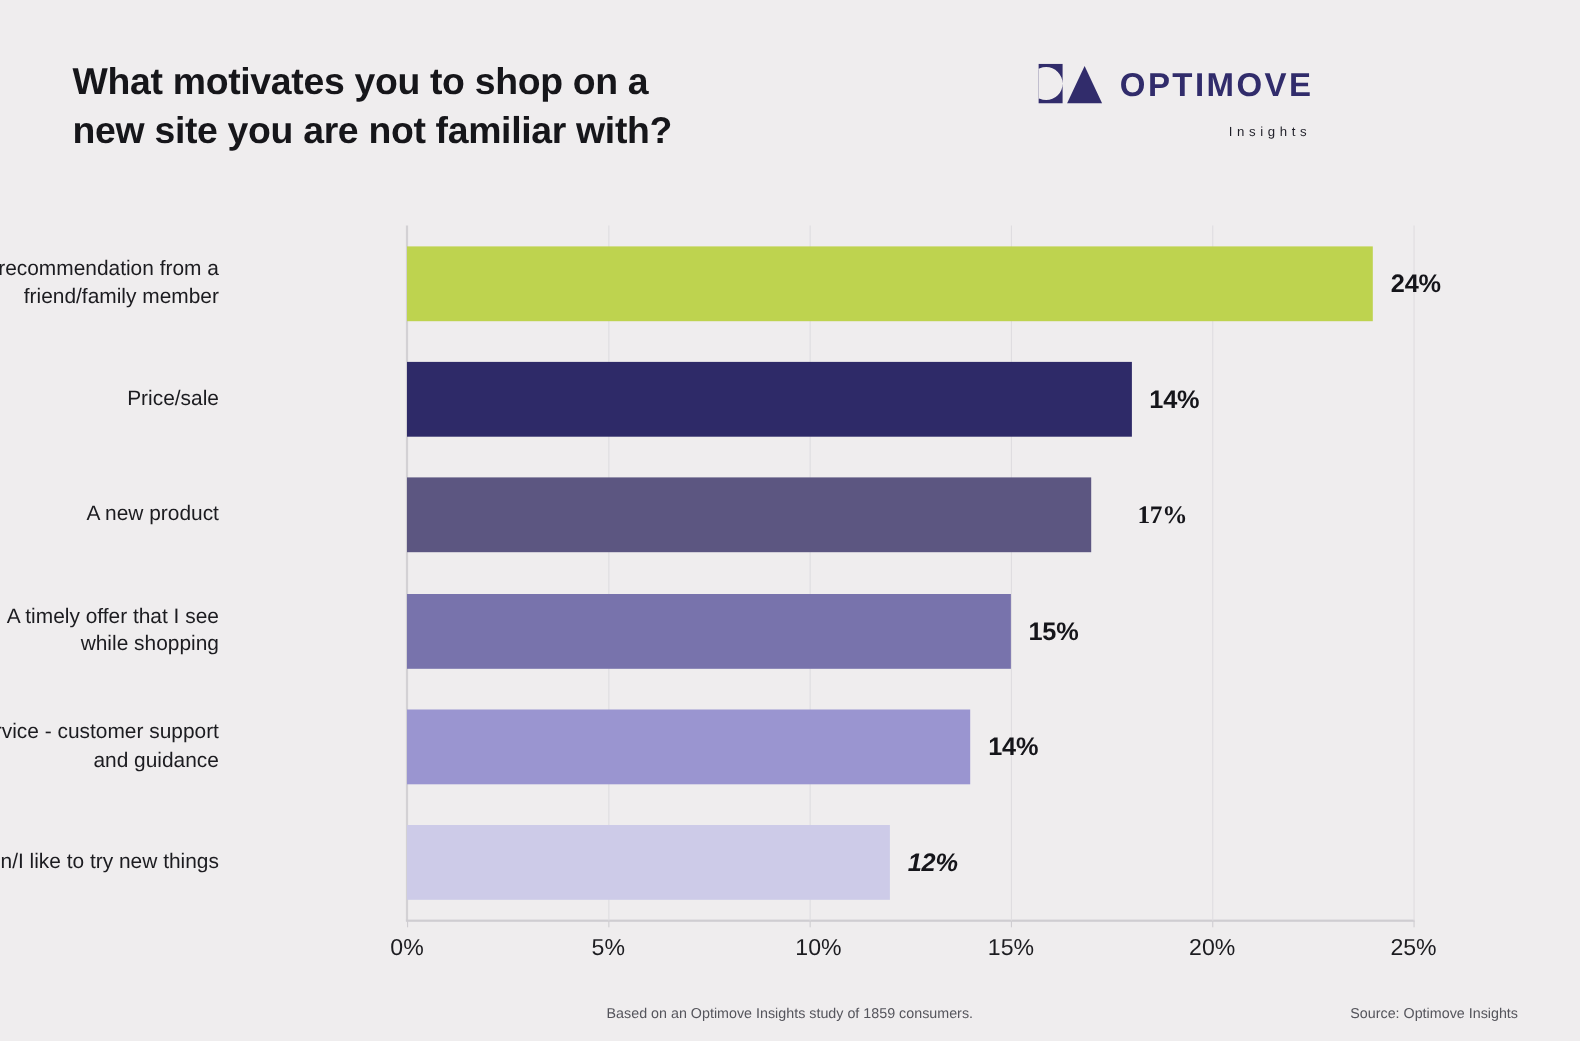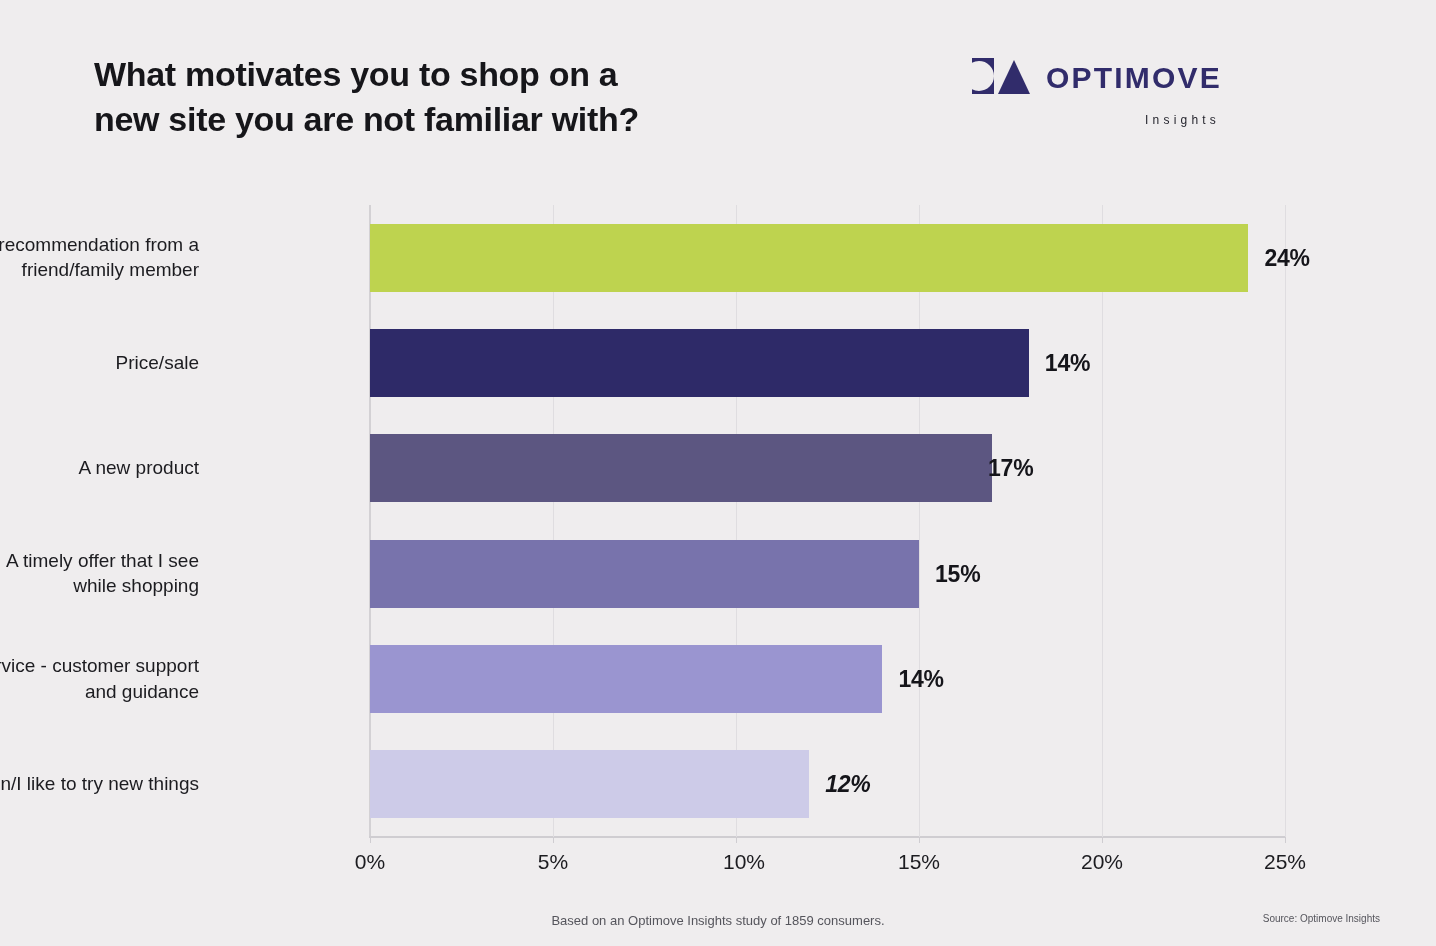--- a/index.html
+++ b/index.html
@@ -15,21 +15,20 @@
     position: relative;
     color: #1C1C1C;
   }
 
   
   #header {
     position: absolute;
     left: 0; top: 0;
     width: 1252px;
     height: 180px;
-    margin-left: 28px;
   }
   #chart-title {
     position: absolute;
     left: 66px;
     top: 52px;
     width: 760px;
     font-size: 34px;
     font-weight: 700;
     line-height: 1.32;
     letter-spacing: -0.3px;
@@ -161,21 +160,21 @@
     top: 913px;
     width: 1436px;
     text-align: center;
     font-size: 13px;
     color: #55555C;
   }
   #source-note {
     position: absolute;
     right: 56px;
     top: 913px;
-    font-size: 10px;
+    font-size: 13px;
     color: #55555C;
   }
 </style>
 </head>
 <body>
 
 <div id="header">
   <div id="chart-title">What motivates you to shop on a
 new site you are not familiar with?</div>
 
@@ -216,21 +215,21 @@
         <div class="cat-label" style="top: 50%; transform: translateY(-50%);">A recommendation from a
 friend/family member</div>
       </div>
       <div class="bar-row" style="top: 124px; height: 68px;">
         <div class="bar" title="18%" style="width: 658.8px; background: rgb(46, 42, 104);"></div>
         <div class="bar-value" style="left: 674.8px;">14%</div>
         <div class="cat-label" style="top: 50%; transform: translateY(-50%);">Price/sale</div>
       </div>
       <div class="bar-row" style="top: 229.333px; height: 68px;">
         <div class="bar" title="17%" style="width: 622.2px; background: rgb(92, 86, 129);"></div>
-        <div class="bar-value" style="left: 618px;">17%</div>
+        <div class="bar-value" style="left: 664px; font-family: Liberation Serif, serif;">17%</div>
         <div class="cat-label" style="top: 50%; transform: translateY(-50%);">A new product</div>
       </div>
       <div class="bar-row" style="top: 334.667px; height: 68px;">
         <div class="bar" title="15%" style="width: 549px; background: rgb(120, 115, 172);"></div>
         <div class="bar-value" style="left: 565px;">15%</div>
         <div class="cat-label" style="top: 50%; transform: translateY(-50%);">A timely offer that I see
 while shopping</div>
       </div>
       <div class="bar-row" style="top: 440px; height: 68px;">
         <div class="bar" title="14%" style="width: 512.4px; background: rgb(154, 149, 208);"></div>

